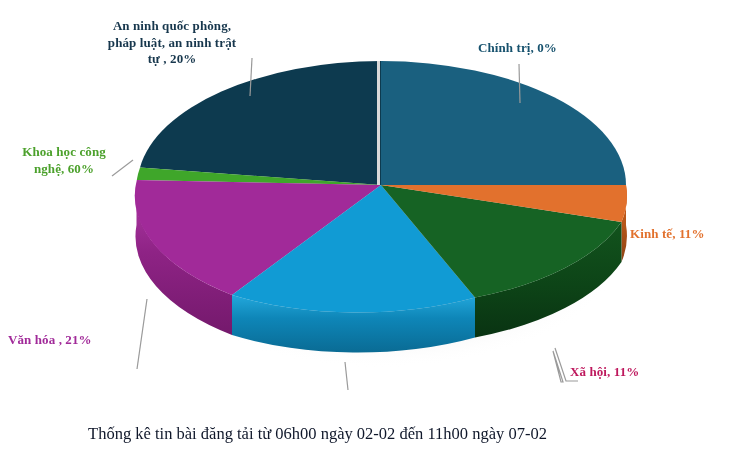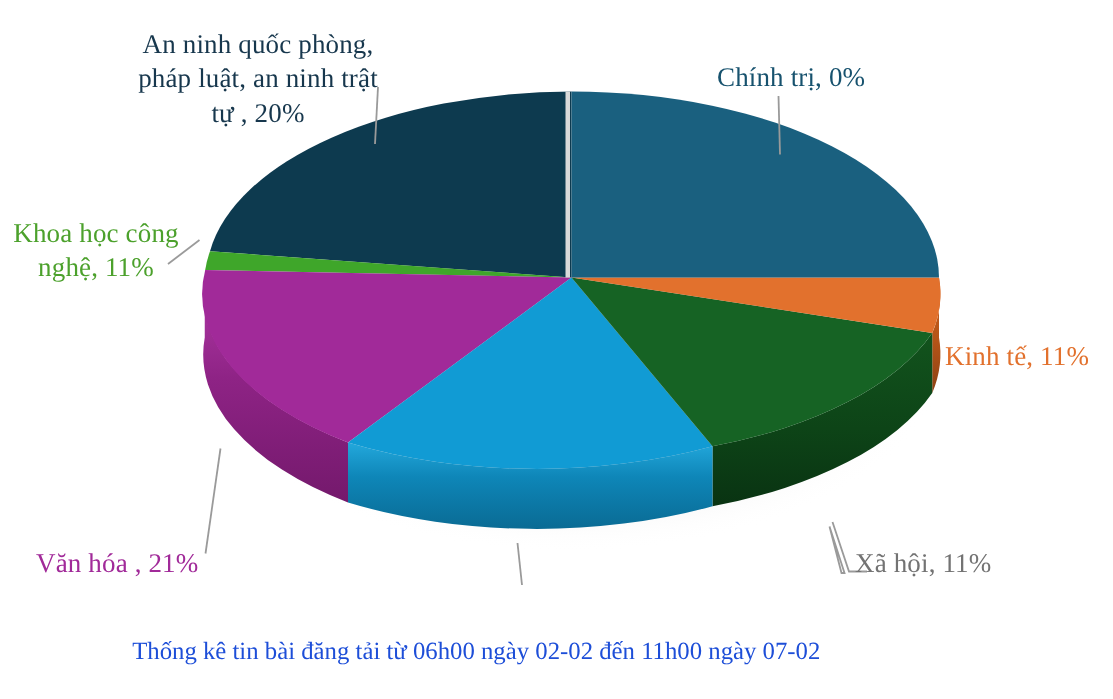--- a/index.html
+++ b/index.html
@@ -18,37 +18,37 @@
   #chart-svg {
     position: absolute;
     left: 0;
     top: 0;
     width: 742px;
     height: 466px;
   }
   .lbl {
     position: absolute;
     font-family: "Liberation Serif", "DejaVu Serif", serif;
-    font-weight: normal;
-    font-size: 18px;
+    font-weight: bold;
+    font-size: 13px;
     line-height: 1.28;
     white-space: pre-line;
     letter-spacing: 0.1px;
   }
   .lbl-center { text-align: center; }
   .lbl-left   { text-align: left; }
 
   #label-security {
     left: 62px; top: 18px; width: 220px;
   }
   #label-science {
     left: 0px; top: 144px; width: 128px;
   }
   #label-culture {
-    left: 24px; top: 332px; width: 130px; margin-top: 32px;
+    left: 8px; top: 332px; width: 130px;
   }
   #label-urban {
     left: 248px; top: 394px; width: 140px;
   }
   #label-social {
     left: 570px; top: 364px; width: 150px;
   }
   #label-economy {
     left: 630px; top: 226px; width: 120px;
   }
@@ -57,21 +57,21 @@
   }
   #caption {
     position: absolute;
     left: 0;
     top: 424px;
     width: 635px;
     text-align: center;
     font-family: "Liberation Serif", "DejaVu Serif", serif;
     font-size: 16.5px;
     font-weight: normal;
-    color: #1d4ed8;
+    color: #0f172a;
   }
 </style>
 </head>
 <body>
 
 <div id="page">
 
   <svg id="chart-svg" viewBox="0 0 742 466">
     <defs>
       <linearGradient id="grad-politics-side" x1="0" y1="0" x2="0" y2="1">
@@ -173,26 +173,26 @@
       <path d="M 555 348 L 566 381 L 578 381"></path>
       <path d="M 519 64 L 520 103"></path>
     </g>
   </svg>
 
   <div class="lbl lbl-center" id="label-security" style="color:#17374D;">An ninh quốc phòng,
 pháp luật, an ninh trật
 tự , 20%</div>
 
   <div class="lbl lbl-center" id="label-science" style="color:#4CA12C;">Khoa học công
-nghệ, 11%</div>
+nghệ, 60%</div>
 
   <div class="lbl lbl-left" id="label-culture" style="color:#A12A99;">Văn hóa , 21%</div>
 
 
-  <div class="lbl lbl-left" id="label-social" style="color:#737373;">Xã hội, 11%</div>
+  <div class="lbl lbl-left" id="label-social" style="color:#be185d;">Xã hội, 11%</div>
 
   <div class="lbl lbl-left" id="label-economy" style="color:#E2712D;">Kinh tế, 11%</div>
 
   <div class="lbl lbl-left" id="label-politics" style="color:#17526E;">Chính trị, 0%</div>
 
   <div id="caption">Thống kê tin bài đăng tải từ 06h00 ngày 02-02 đến 11h00 ngày 07-02</div>
 
 </div>
 
 </body></html>

